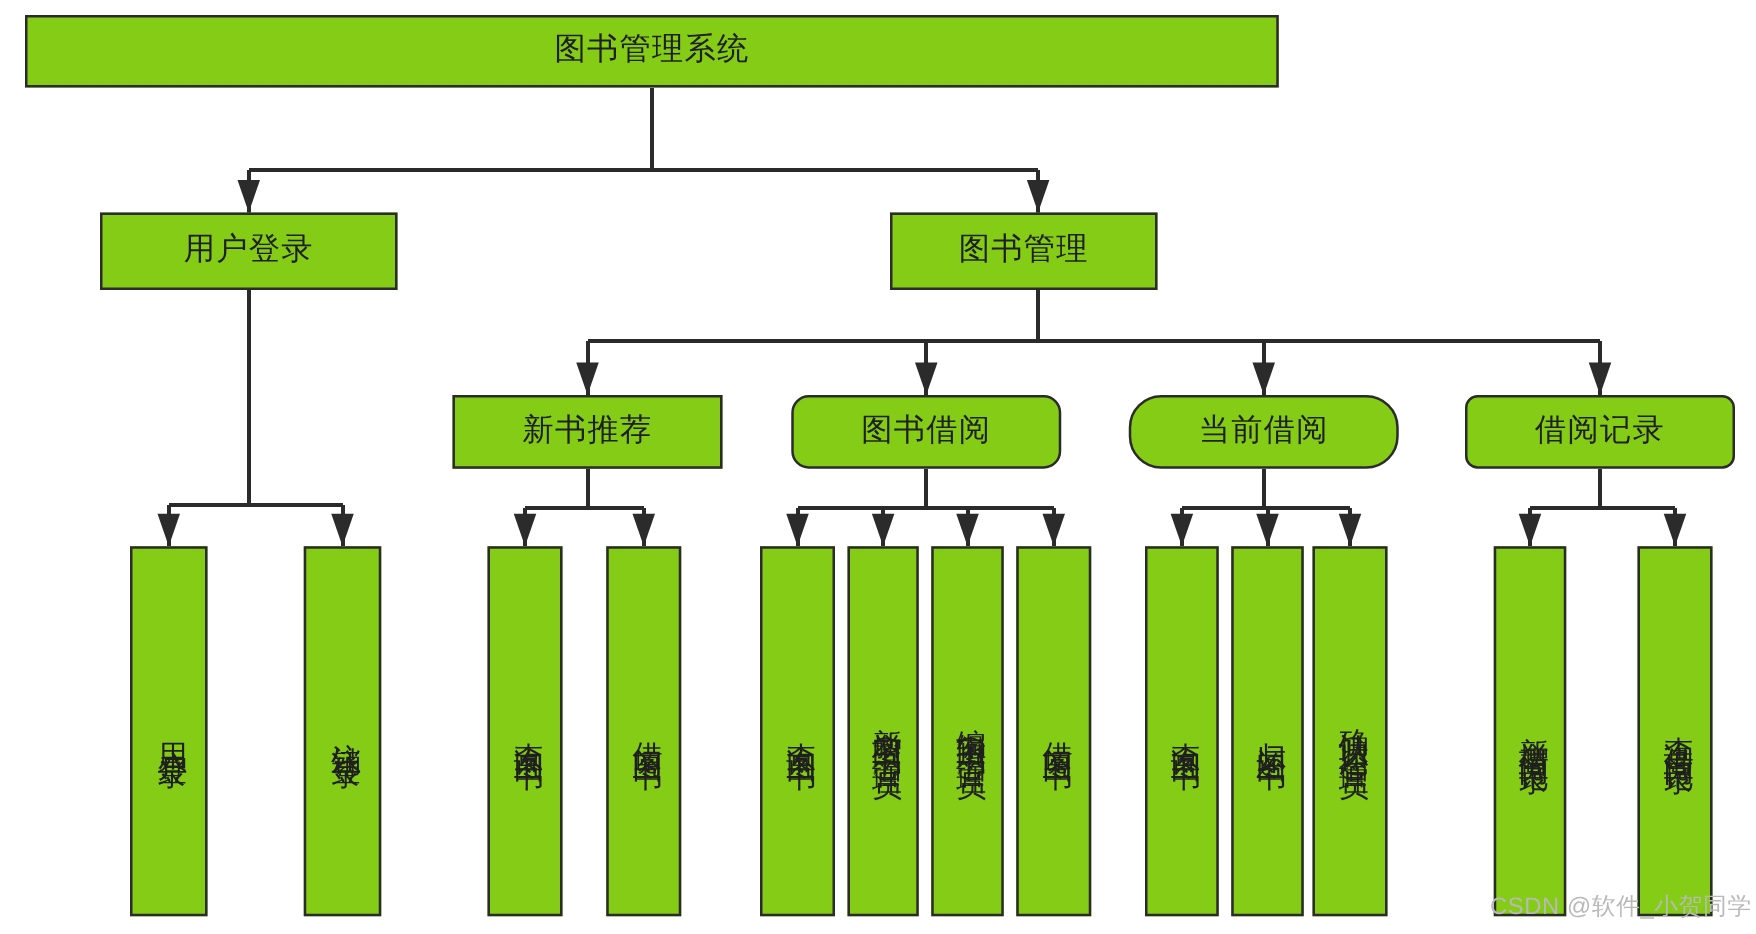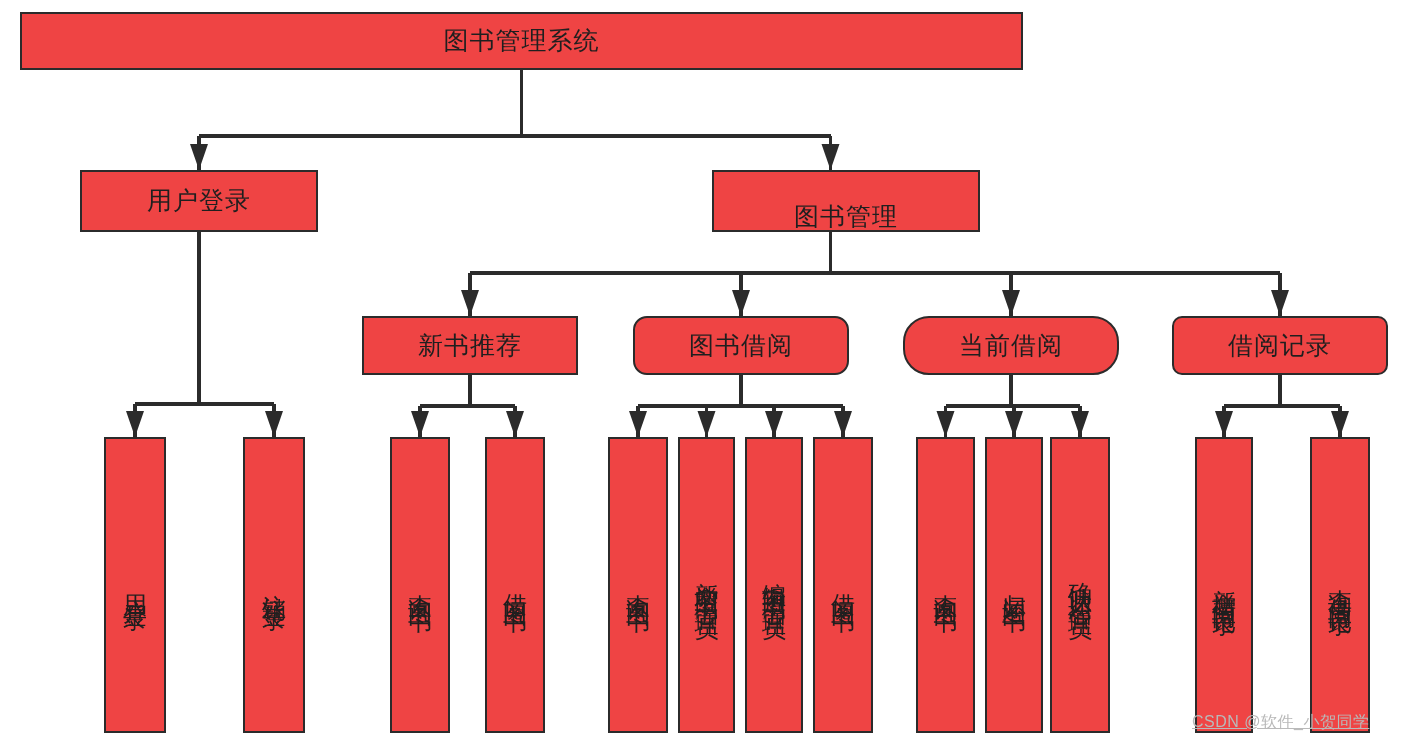--- a/index.html
+++ b/index.html
@@ -17,26 +17,27 @@
   #diagram-root {
     position: absolute;
     left: 0;
     top: 0;
     width: 1405px;
     height: 747px;
   }
   .node-box {
     position: absolute;
     box-sizing: border-box;
-    background: #ef4444;
+    background: #84cc16;
     border: 2px solid #2b2b2b;
     display: flex;
     align-items: center;
     justify-content: center;
     overflow: hidden;
+    font-family: Liberation Mono, monospace;
   }
   .node-label-h {
     font-size: 25px;
     color: #1f1f1f;
     line-height: 1.1;
     letter-spacing: 1px;
     white-space: nowrap;
     text-align: center;
   }
   .node-label-v {
@@ -52,25 +53,24 @@
   .edge-layer {
     position: absolute;
     left: 0;
     top: 0;
     width: 1405px;
     height: 747px;
     pointer-events: none;
   }
   .watermark {
     position: absolute;
-    font-size: 16px;
+    font-size: 19px;
     color: #b9b9b9;
     white-space: nowrap;
     letter-spacing: 0.5px;
-    text-decoration: underline;
   }
 </style>
 </head>
 <body>
 
 <div id="diagram-root">
   <svg class="edge-layer" id="edge-layer" viewBox="0 0 1405 747" width="1405" height="747">
       <line x1="521.5" y1="70" x2="521.5" y2="136" stroke="#2b2b2b" stroke-width="3.2" shape-rendering="crispEdges"></line>
       <line x1="199" y1="136" x2="830.5" y2="136" stroke="#2b2b2b" stroke-width="3.2" shape-rendering="crispEdges"></line>
       <line x1="199" y1="136" x2="199" y2="170" stroke="#2b2b2b" stroke-width="3.2" shape-rendering="crispEdges"></line>
@@ -124,21 +124,21 @@
       <line x1="1340" y1="406" x2="1340" y2="437" stroke="#2b2b2b" stroke-width="3.2" shape-rendering="crispEdges"></line>
       <polygon points="1331,411 1349,411 1340,437" fill="#2b2b2b"></polygon>
     </svg>
   <div id="node-layer">
       <div class="node-box" style="left: 20px; top: 12px; width: 1003px; height: 58px; border-color: rgb(43, 43, 43);">
         <div class="node-label-h" style="color: rgb(31, 31, 31);">图书管理系统</div>
       </div>
       <div class="node-box" style="left: 80px; top: 170px; width: 238px; height: 62px; border-color: rgb(43, 43, 43);">
         <div class="node-label-h" style="color: rgb(31, 31, 31);">用户登录</div>
       </div>
-      <div class="node-box" style="left: 712px; top: 170px; width: 268px; height: 62px; border-color: rgb(43, 43, 43); align-items: flex-end;">
+      <div class="node-box" style="left: 712px; top: 170px; width: 214px; height: 62px; border-color: rgb(43, 43, 43);">
         <div class="node-label-h" style="color: rgb(31, 31, 31);">图书管理</div>
       </div>
       <div class="node-box" style="left: 362px; top: 316px; width: 216px; height: 59px; border-color: rgb(43, 43, 43);">
         <div class="node-label-h" style="color: rgb(31, 31, 31);">新书推荐</div>
       </div>
       <div class="node-box" style="left: 633px; top: 316px; width: 216px; height: 59px; border-color: rgb(43, 43, 43); border-radius: 14px;">
         <div class="node-label-h" style="color: rgb(31, 31, 31);">图书借阅</div>
       </div>
       <div class="node-box" style="left: 903px; top: 316px; width: 216px; height: 59px; border-color: rgb(43, 43, 43); border-radius: 26px;">
         <div class="node-label-h" style="color: rgb(31, 31, 31);">当前借阅</div>

